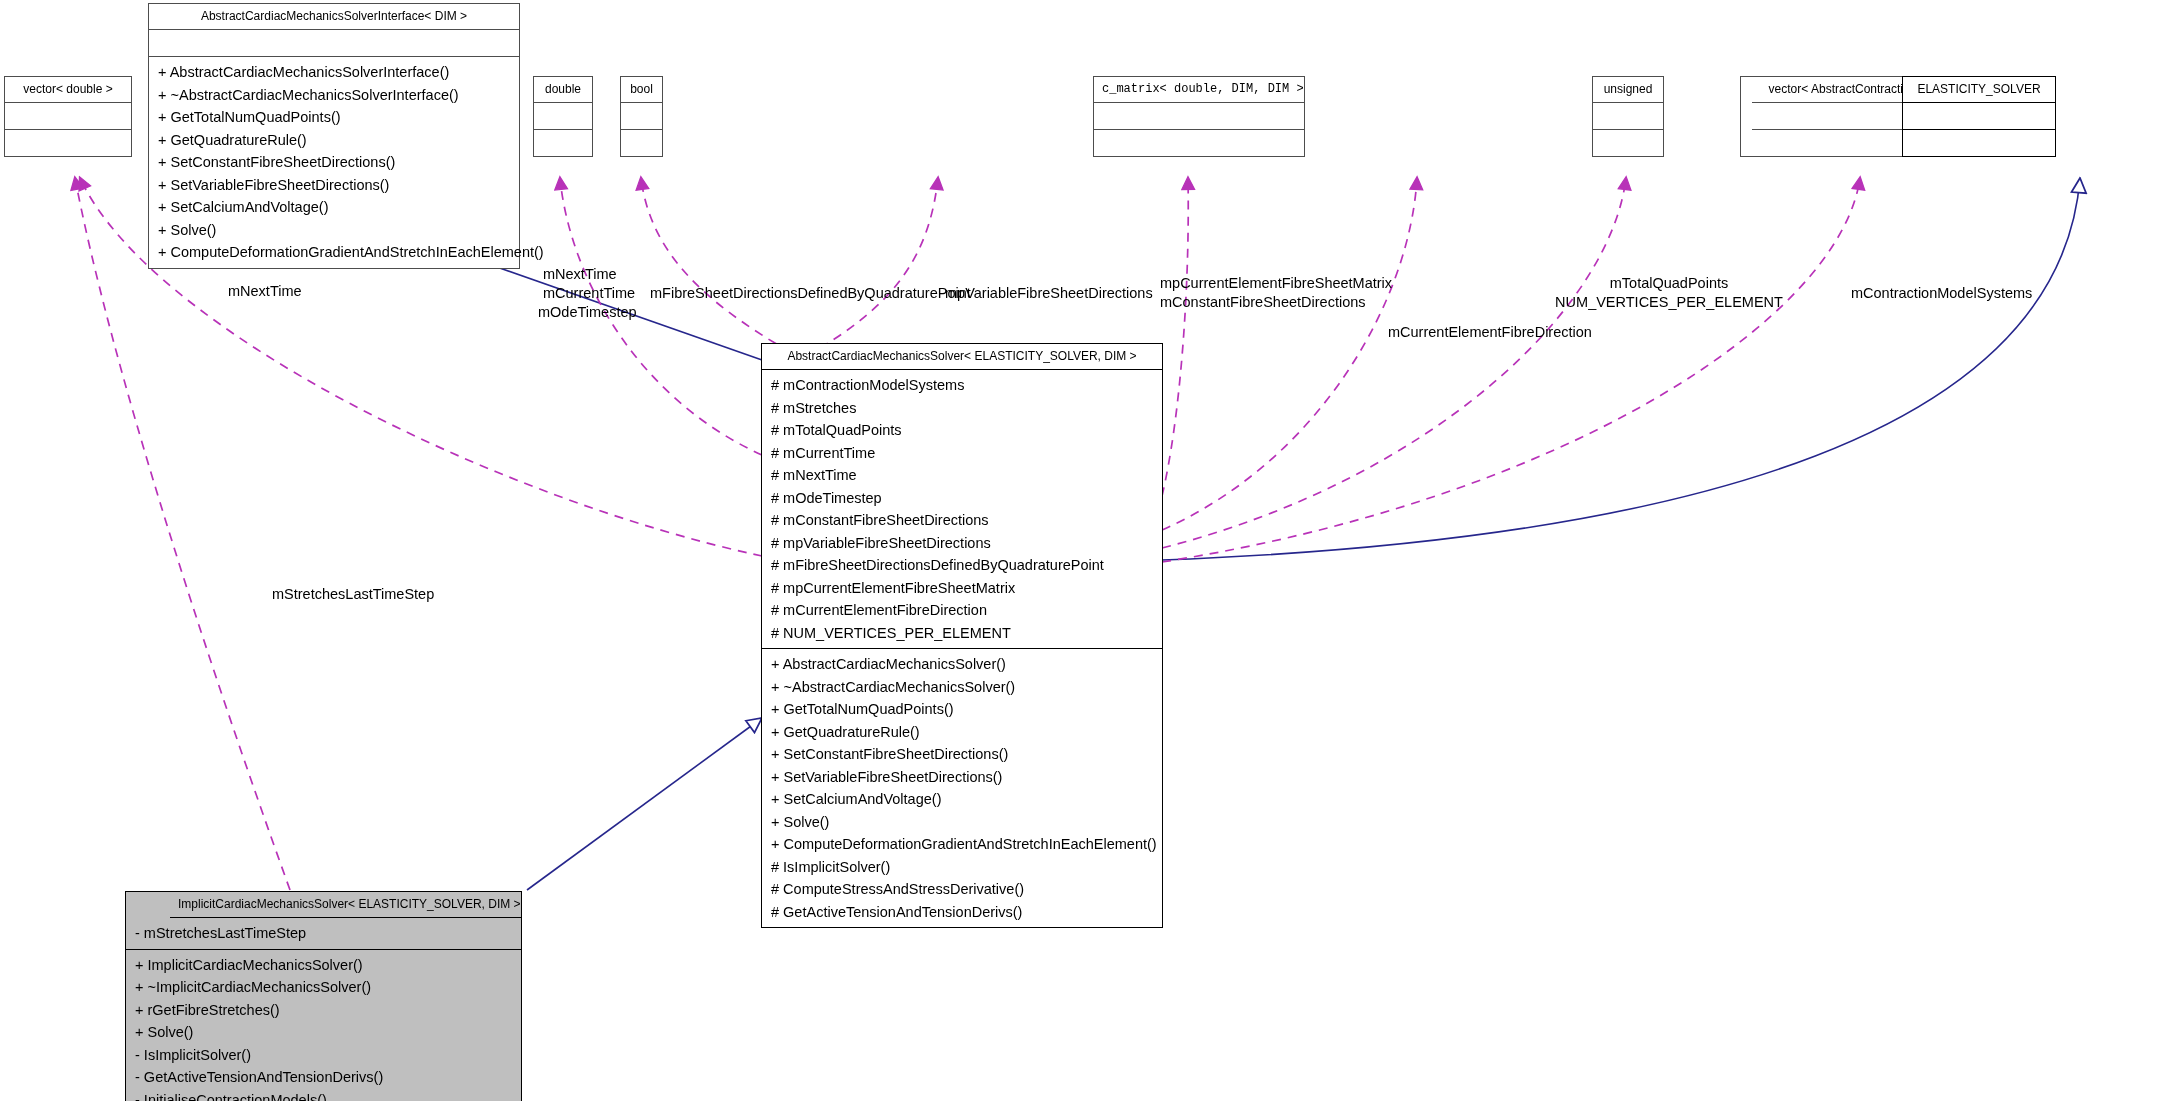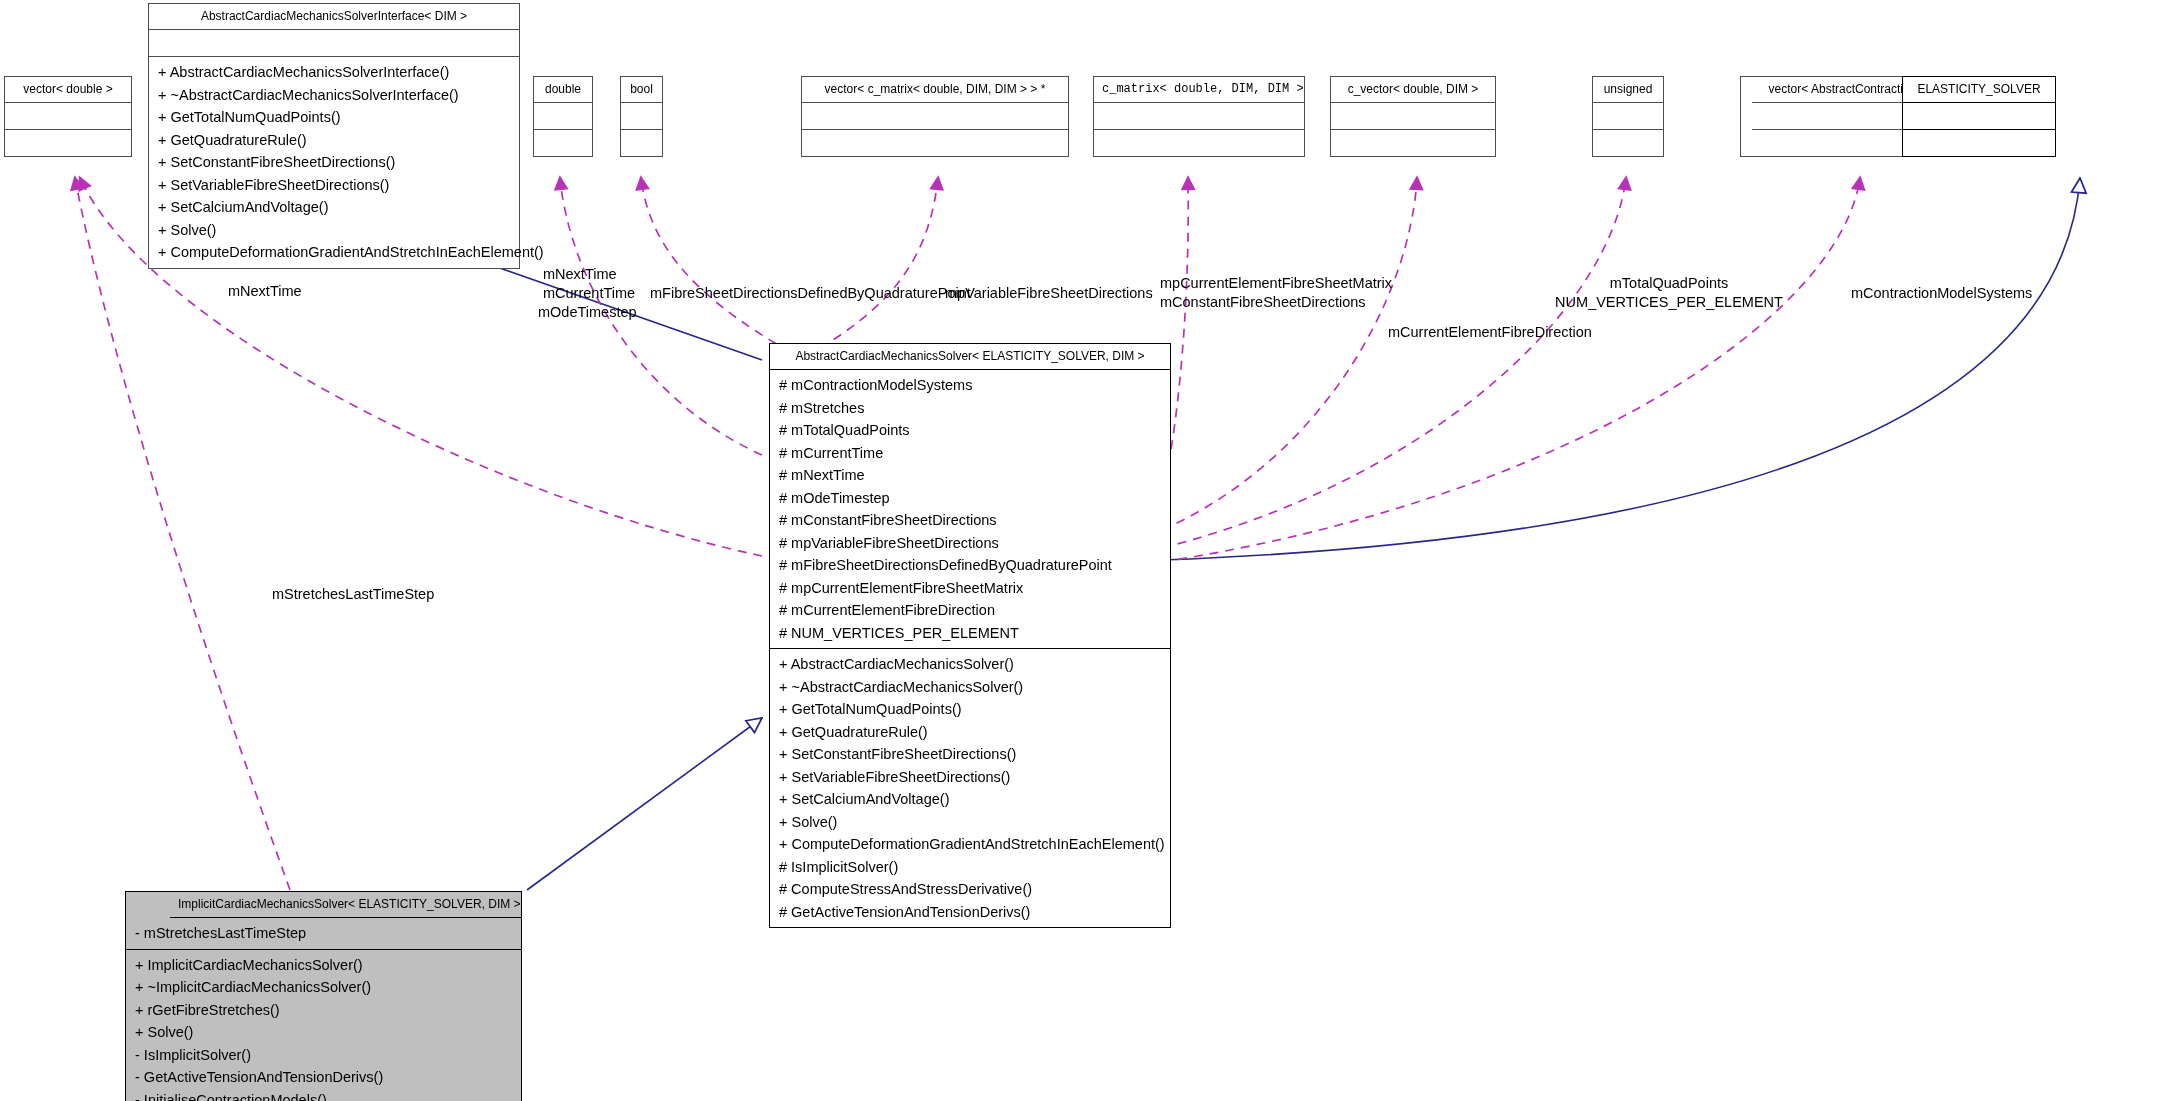--- a/index.html
+++ b/index.html
@@ -142,57 +142,47 @@
     <div class="uml-section empty"></div>
     <div class="uml-section empty last"></div>
   </div>
 
   <div class="uml-box" style="left:620px; top:76px; width:43px;">
     <div class="uml-title">bool</div>
     <div class="uml-section empty"></div>
     <div class="uml-section empty last"></div>
   </div>
 
-  <div class="uml-box" style="left:801px; top:76px; width:268px;">
-    <div class="uml-title">vector&lt; c_matrix&lt; double, DIM, DIM &gt; &gt; *</div>
-    <div class="uml-section empty"></div>
-    <div class="uml-section empty last"></div>
-  </div>
 
   <div class="uml-box" style="left:1093px; top:76px; width:212px;font-family:Liberation Mono, monospace;">
     <div class="uml-title">c_matrix&lt; double, DIM, DIM &gt;</div>
     <div class="uml-section empty"></div>
     <div class="uml-section empty last"></div>
   </div>
 
-  <div class="uml-box" style="left:1330px; top:76px; width:166px;">
-    <div class="uml-title">c_vector&lt; double, DIM &gt;</div>
-    <div class="uml-section empty"></div>
-    <div class="uml-section empty last"></div>
-  </div>
 
   <div class="uml-box" style="left:1592px; top:76px; width:72px;">
     <div class="uml-title">unsigned</div>
     <div class="uml-section empty"></div>
     <div class="uml-section empty last"></div>
   </div>
 
   <div class="uml-box" style="left:1740px; top:76px; width:245px;padding-left:11px;">
     <div class="uml-title">vector&lt; AbstractContractionModel * &gt;</div>
     <div class="uml-section empty"></div>
     <div class="uml-section empty last"></div>
   </div>
 
   <div class="uml-box" style="left:1902px; top:76px; width:154px; border-color:#000;">
     <div class="uml-title" style="border-bottom-color:#000;">ELASTICITY_SOLVER</div>
     <div class="uml-section empty" style="border-bottom-color:#000;"></div>
     <div class="uml-section empty last"></div>
   </div>
 
-  <div class="uml-box" style="left:761px; top:343px; width:402px; border-color:#000;margin-left:8px;">
+  <div class="uml-box" style="left:761px; top:343px; width:402px; border-color:#000;">
     <div class="uml-title" style="border-bottom-color:#000;">AbstractCardiacMechanicsSolver&lt; ELASTICITY_SOLVER, DIM &gt;</div>
     <div class="uml-section" style="border-bottom-color:#000;">
       <div class="uml-row"># mContractionModelSystems</div>
       <div class="uml-row"># mStretches</div>
       <div class="uml-row"># mTotalQuadPoints</div>
       <div class="uml-row"># mCurrentTime</div>
       <div class="uml-row"># mNextTime</div>
       <div class="uml-row"># mOdeTimestep</div>
       <div class="uml-row"># mConstantFibreSheetDirections</div>
       <div class="uml-row"># mpVariableFibreSheetDirections</div>

